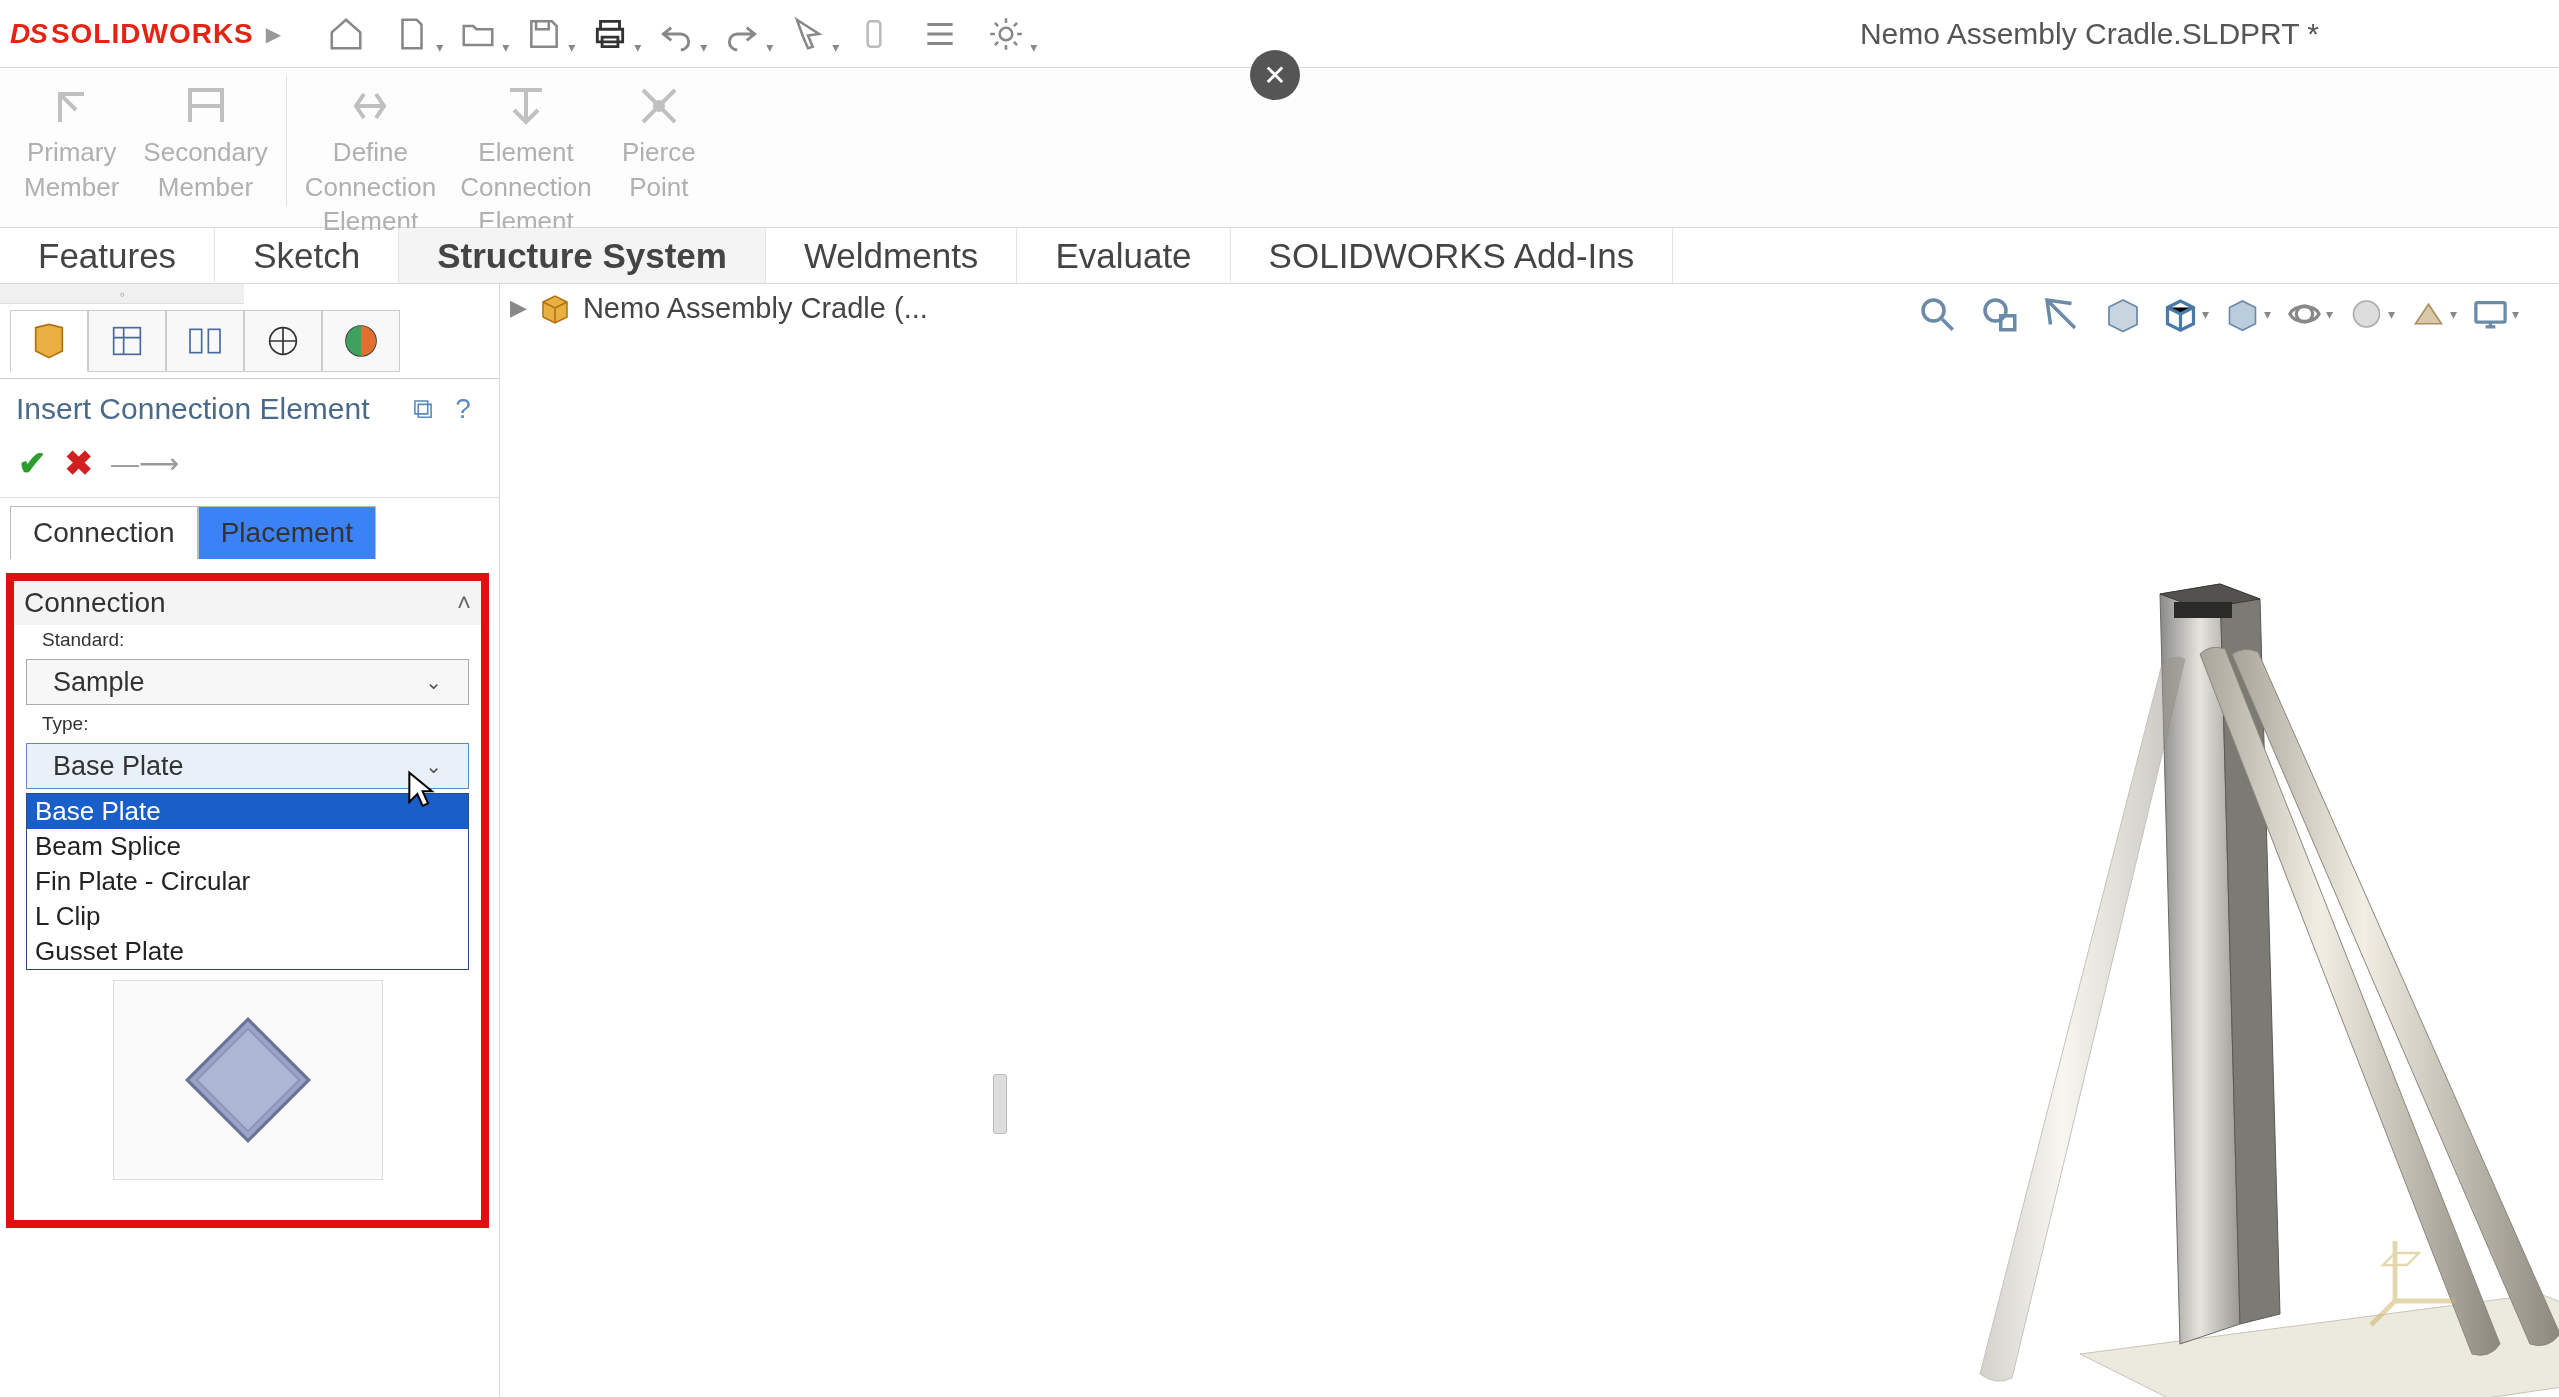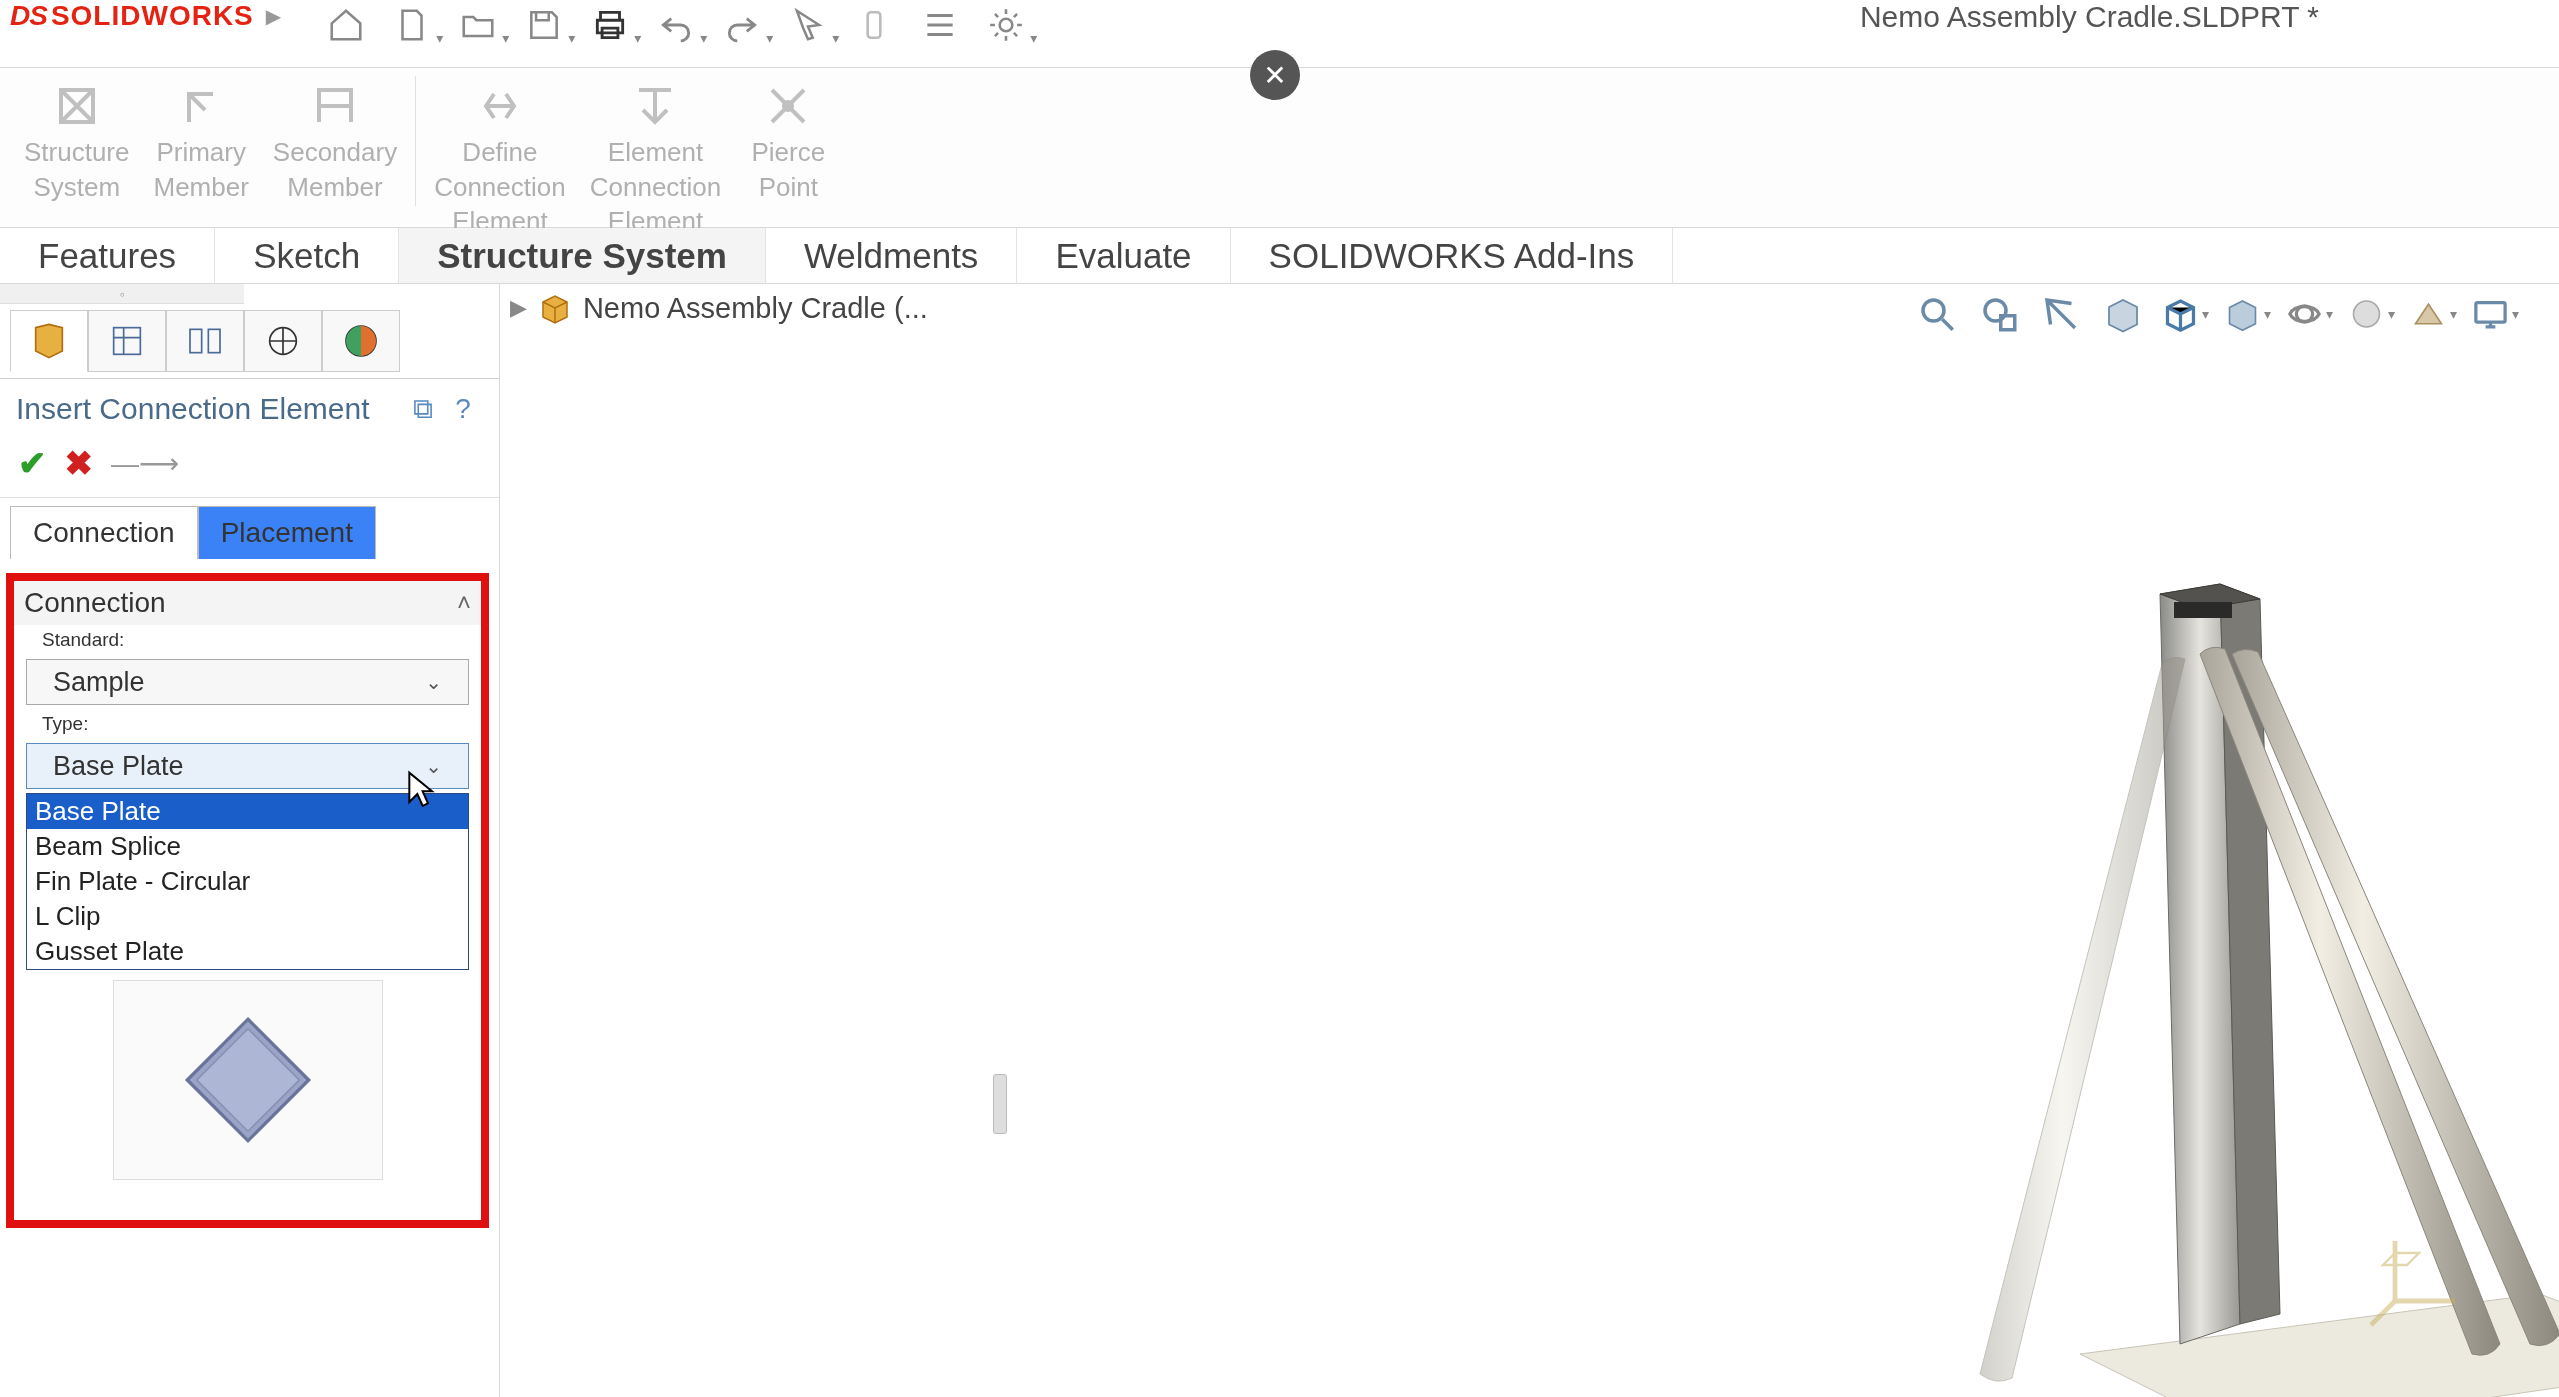--- a/index.html
+++ b/index.html
@@ -1,21 +1,21 @@
 <!DOCTYPE html>
 <html><head>
 <meta charset="utf-8">
 <style>
   * { box-sizing: border-box; margin: 0; padding: 0; font-family: "Segoe UI", Tahoma, sans-serif; }
   body { background: #ffffff; width: 2559px; height: 1397px; overflow: hidden; position: relative; }
 
   
   .titlebar {
     height: 68px; background: #ffffff; border-bottom: 1px solid #d9d9d9;
-    display: flex; align-items: flex-start; padding: 0 10px; position: relative;
+    display: flex; align-items: center; padding: 0 10px; position: relative;
   }
   .logo { display: flex; align-items: center; gap: 4px; margin-right: 20px; }
   .logo-ds { color: #e42313; font-weight: bold; font-size: 28px; font-style: italic; letter-spacing: -1px; }
   .logo-sw { color: #e42313; font-weight: bold; font-size: 28px; letter-spacing: 1px; }
   .logo-arrow { color: #999; font-size: 20px; margin-left: 8px; }
   .qat { display: flex; align-items: center; gap: 16px; margin-left: 20px; }
   .qat-icon { width: 50px; height: 50px; display: flex; align-items: center; justify-content: center; color: #888; position: relative; }
   .qat-icon svg { width: 38px; height: 38px; }
   .qat-dd::after { content: "▾"; font-size: 14px; color: #888; position: absolute; right: -6px; bottom: 4px; }
   .doc-title {
@@ -209,30 +209,20 @@
           <path d="M12 2 V5 M12 19 V22 M2 12 H5 M19 12 H22 M5 5 L7 7 M17 17 L19 19 M5 19 L7 17 M17 7 L19 5" stroke="#888" stroke-width="1.6"></path>
         </svg>
       </div>
   </div>
   <div class="doc-title">Nemo Assembly Cradle.SLDPRT *</div>
 </div>
 
 <div class="close-bubble">✕</div>
 
 <div class="ribbon">
-  <div class="ribbon-btn">
-    <div class="ricon">
-        <svg viewBox="0 0 24 24">
-          <rect x="4" y="4" width="16" height="16"></rect>
-          <path d="M4 4 L20 20 M20 4 L4 20"></path>
-        </svg>
-      </div>
-    <span>Structure</span>
-    <span>System</span>
-  </div>
   <div class="ribbon-btn">
     <div class="ricon">
         <svg viewBox="0 0 24 24">
           <path d="M6 20 L6 6 L18 6 M6 6 L14 14"></path>
         </svg>
       </div>
     <span>Primary</span>
     <span>Member</span>
   </div>
   <div class="ribbon-btn">

